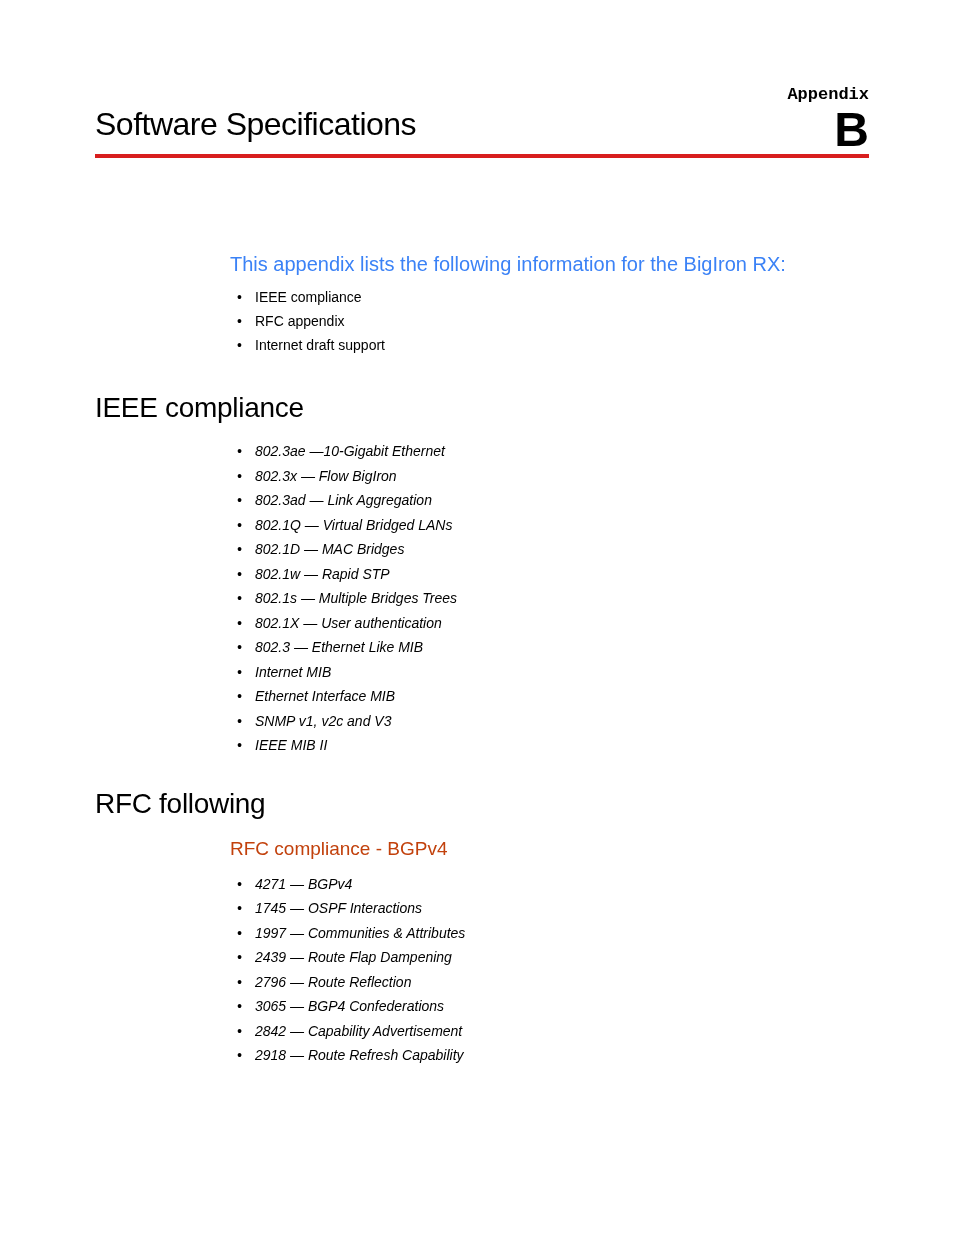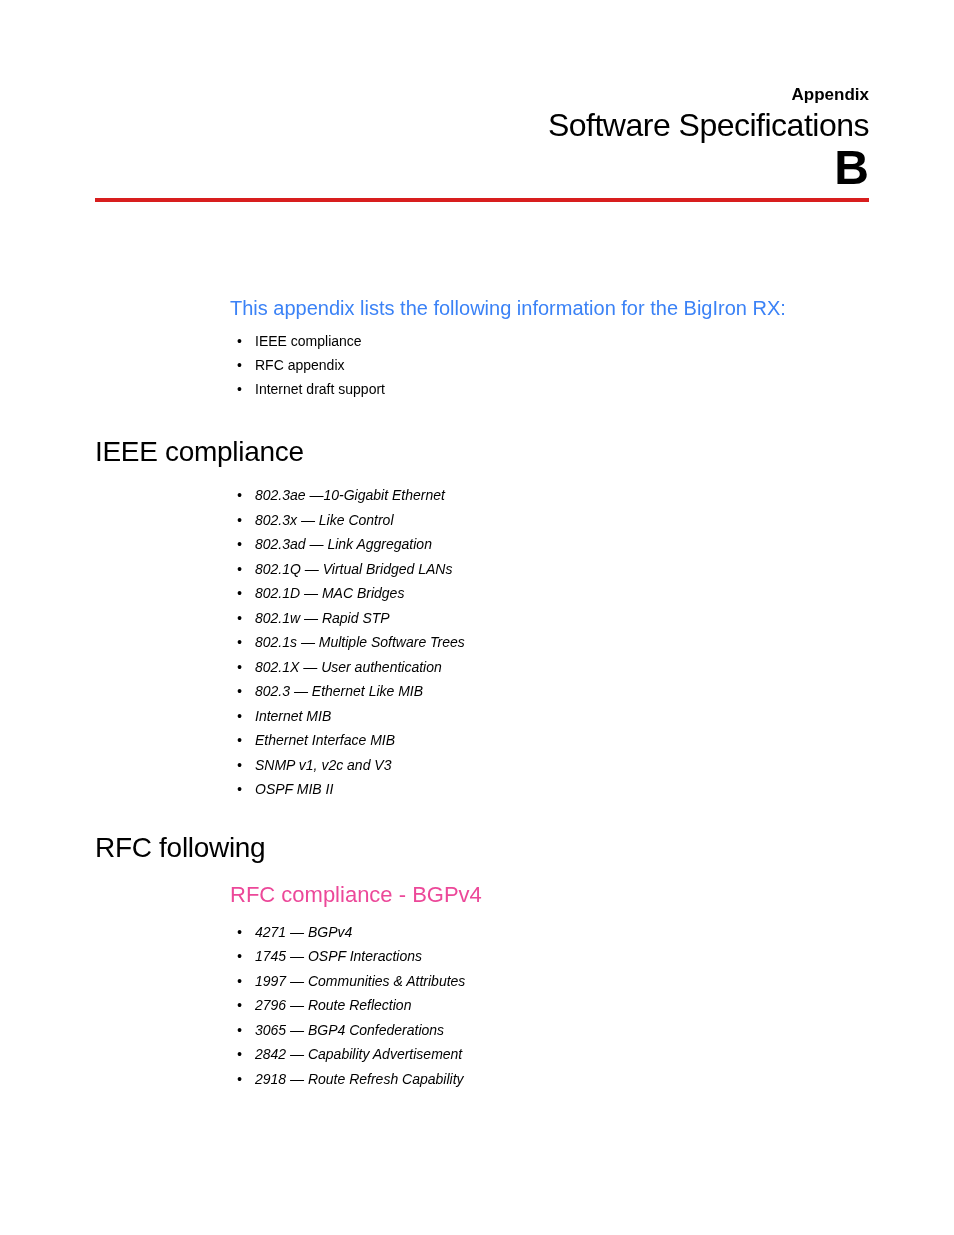--- a/index.html
+++ b/index.html
@@ -17,28 +17,28 @@
     }
     .header-section {
       margin-bottom: 15px;
     }
     .appendix-label {
       text-align: right;
       font-size: 17px;
       font-weight: bold;
       color: #000;
       margin-bottom: 2px;
+      font-family: Liberation Mono, monospace;
     }
     .title-row {
       display: flex;
       justify-content: space-between;
-      align-items: flex-end;
+      align-items: flex-start;
       border-bottom: 4px solid #d81e1e;
-      padding-bottom: 6px;
-      flex-direction: column;
+      padding-bottom: 0;
     }
     .chapter-title {
       font-family: "Arial Narrow", Arial, sans-serif;
       font-size: 32px;
       font-weight: normal;
       font-stretch: condensed;
       color: #000;
       letter-spacing: -0.5px;
     }
     .appendix-letter {
@@ -80,24 +80,24 @@
       font-size: 28px;
       font-weight: normal;
       font-stretch: condensed;
       color: #000;
       margin-top: 30px;
       margin-bottom: 15px;
       letter-spacing: -0.3px;
     }
     .subsection-heading {
       font-family: "Arial Narrow", Arial, sans-serif;
-      font-size: 22px;
+      font-size: 19px;
       font-weight: normal;
       font-stretch: condensed;
-      color: #ec4899;
+      color: #c2410c;
       margin-left: 135px;
       margin-top: 18px;
       margin-bottom: 12px;
     }
     .bullet-list {
       list-style: none;
       margin-left: 160px;
       margin-bottom: 25px;
       font-style: italic;
     }
@@ -130,37 +130,38 @@
   <ul class="intro-list">
     <li>IEEE compliance</li>
     <li>RFC appendix</li>
     <li>Internet draft support</li>
   </ul>
 </div>
 
 <h2 class="section-heading">IEEE compliance</h2>
 <ul class="bullet-list">
   <li>802.3ae —10-Gigabit Ethernet</li>
-  <li>802.3x — Like Control</li>
+  <li>802.3x — Flow BigIron</li>
   <li>802.3ad — Link Aggregation</li>
   <li>802.1Q — Virtual Bridged LANs</li>
   <li>802.1D — MAC Bridges</li>
   <li>802.1w — Rapid STP</li>
-  <li>802.1s — Multiple Software Trees</li>
+  <li>802.1s — Multiple Bridges Trees</li>
   <li>802.1X  — User authentication</li>
   <li>802.3  — Ethernet Like MIB</li>
   <li>Internet MIB</li>
   <li>Ethernet Interface MIB</li>
   <li>SNMP v1, v2c and V3</li>
-  <li>OSPF MIB II</li>
+  <li>IEEE MIB II</li>
 </ul>
 
 <h2 class="section-heading">RFC following</h2>
 <h3 class="subsection-heading">RFC compliance - BGPv4</h3>
 <ul class="bullet-list">
   <li>4271 — BGPv4</li>
   <li>1745 — OSPF Interactions</li>
   <li>1997 — Communities &amp; Attributes</li>
+  <li>2439 — Route Flap Dampening</li>
   <li>2796 — Route Reflection</li>
   <li>3065 — BGP4 Confederations</li>
   <li>2842 — Capability Advertisement</li>
   <li>2918 — Route Refresh Capability</li>
 </ul>
 
 </body></html>

